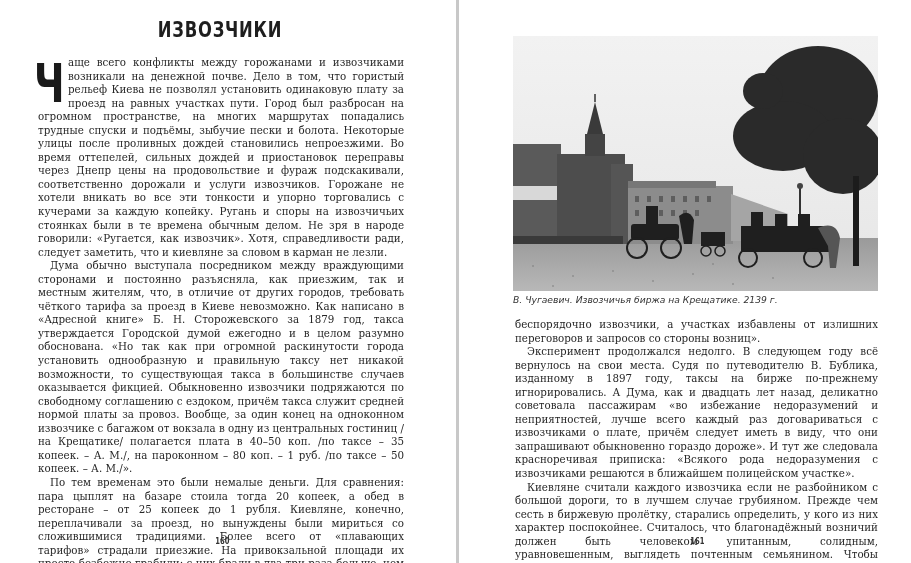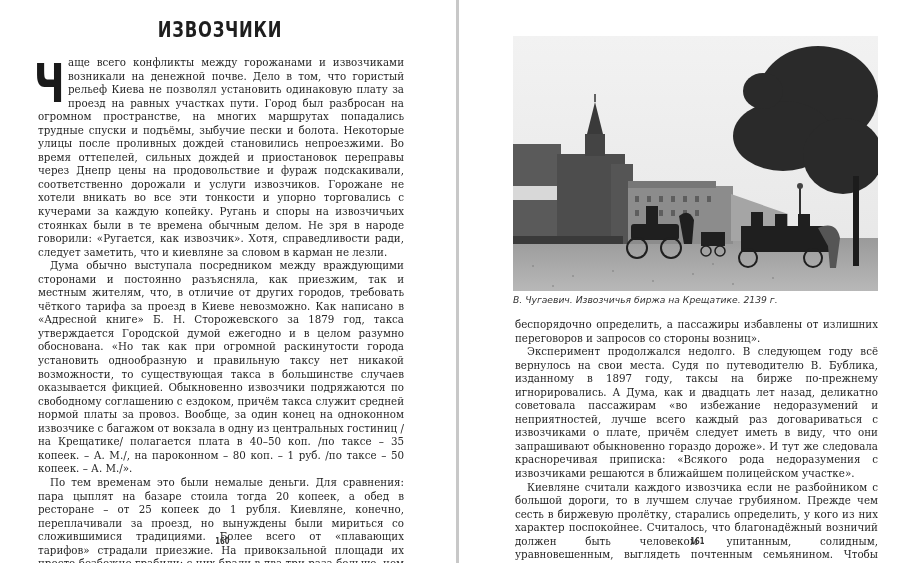--- a/index.html
+++ b/index.html
@@ -168,17 +168,17 @@
         <circle cx="220" cy="248" r="1"></circle>
       <circle cx="260" cy="242" r="1"></circle>
         <circle cx="40" cy="250" r="1"></circle>
         <circle cx="200" cy="228" r="1"></circle>
     </g>
   </svg>
 </div>
 <div class="caption">В. Чугаевич. Извозчичья биржа на Крещатике. 2139 г.</div>
 
 <div class="text-col right-col">
-  <p class="cont">беспорядочно определить, а пассажиры избавлены от излишних переговоров и запросов со стороны возниц».</p>
+  <p class="cont">беспорядочно извозчики, а участках избавлены от излишних переговоров и запросов со стороны возниц».</p>
   <p>Эксперимент продолжался недолго. В следующем году всё вернулось на свои места. Судя по путеводителю В. Бублика, изданному в 1897 году, таксы на бирже по-прежнему игнорировались. А Дума, как и двадцать лет назад, деликатно советовала пассажирам «во избежание недоразумений и неприятностей, лучше всего каждый раз договариваться с извозчиками о плате, причём следует иметь в виду, что они запрашивают обыкновенно гораздо дороже». И тут же следовала красноречивая приписка: «Всякого рода недоразумения с извозчиками решаются в ближайшем полицейском участке».</p>
   <p>Киевляне считали каждого извозчика если не разбойником с большой дороги, то в лучшем случае грубияном. Прежде чем сесть в биржевую пролётку, старались определить, у кого из них характер поспокойнее. Считалось, что благонадёжный возничий должен быть человеком упитанным, солидным, уравновешенным, выглядеть почтенным семьянином. Чтобы понравиться клиентам, возницы преувеличивали полноту своей фигуры, для чего надевали широкий кафтан, а сзади подвязывали на поясницу подушки или поддевали под верхнюю одежду</p>
 </div>
 <div class="page-num pn-right">161</div>
 
 </body></html>

